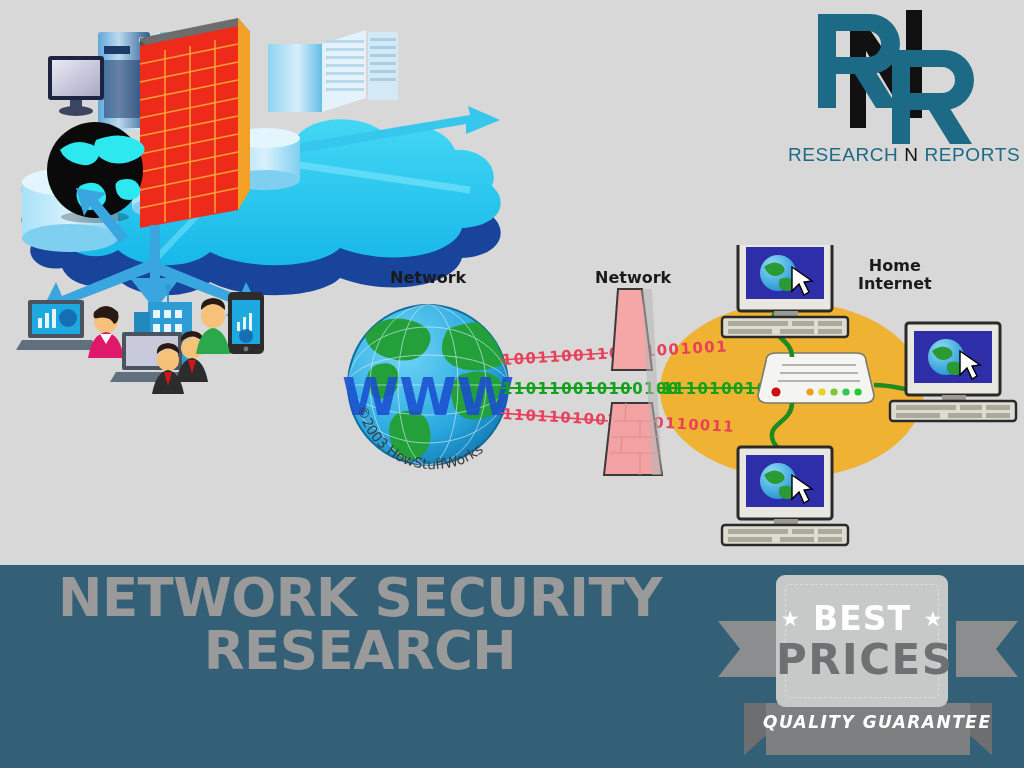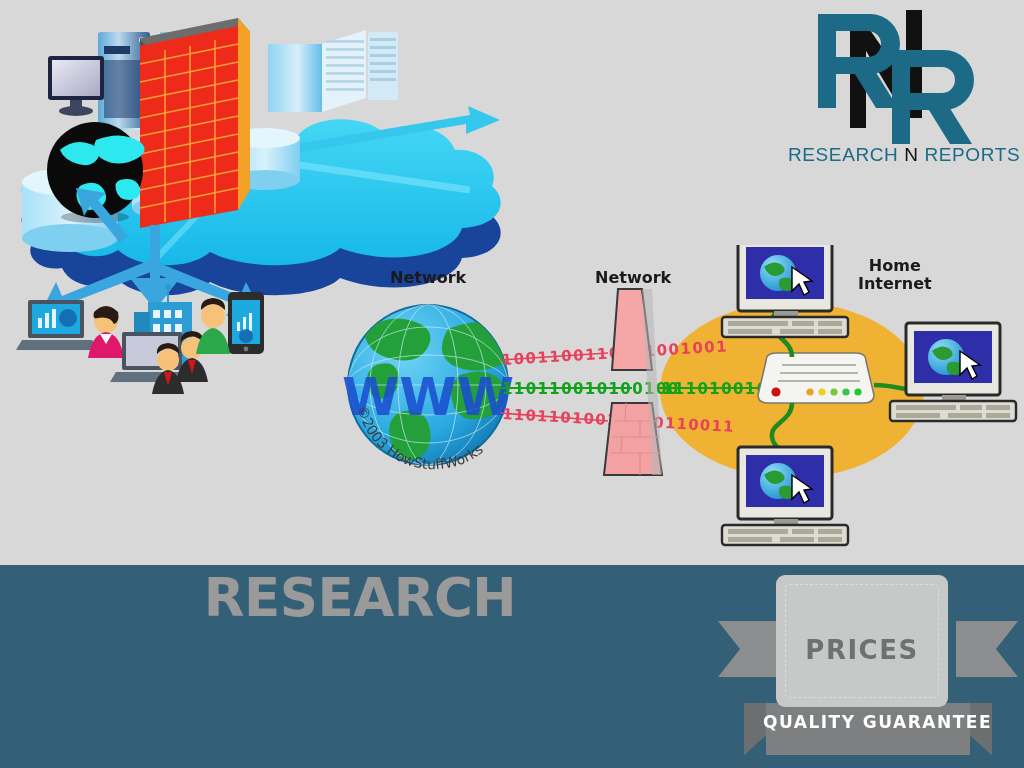--- a/index.html
+++ b/index.html
@@ -142,34 +142,35 @@
   }
   .badge-best .st { font-size: 21px; vertical-align: 4px; }
   .badge-prices {
     position: absolute;
     left: 58px; top: 62px;
     width: 172px;
     text-align: center;
     color: #6f7071;
     font-family: "DejaVu Sans", sans-serif;
     font-weight: bold;
-    font-size: 26px;
+    font-size: 42px;
     letter-spacing: 1.5px;
   }
   .badge-ribbon-text {
     position: absolute;
     left: 45px; top: 139px;
     width: 200px;
     text-align: center;
     color: #ffffff;
     font-family: "DejaVu Sans", sans-serif;
     font-weight: bold;
     font-size: 17px;
     letter-spacing: 1.5px;
     white-space: nowrap;
+    font-style: italic;
   }
 </style>
 </head>
 <body>
 
 <div id="canvas">
 
   <div id="graphic-area">
 
     <div id="cloud-illustration">
@@ -581,35 +582,39 @@
           <path d="M122,44 h34 a30,30 0 0 1 0,60 h-34 v-17 h32 a13,13 0 0 0 0,-26 h-32 Z"></path>
           <polygon points="136,96 158,96 184,138 162,138"></polygon>
         </g>
       </svg>
       <div class="logo-text"><span>RESEARCH </span><span class="n-black">N</span><span> REPORTS</span></div>
     </div>
   </div>
 
   <div id="banner">
     <div id="banner-title">
+      <span class="tl">NETWORK SECURITY</span>
       <span class="tl">RESEARCH</span>
     </div>
 
     <div id="badge">
       <svg width="300" height="200" viewBox="0 0 300 200">
 
         <g>
           <polygon points="0,48 62,48 62,104 0,104 22,76" fill="#8b8d8e"></polygon>
           <polygon points="300,48 238,48 238,104 300,104 278,76" fill="#8b8d8e"></polygon>
         </g>
 
         <g>
           <polygon points="26,130 274,130 274,182 252,162 252,182 48,182 48,162 26,182" fill="#7d7f80"></polygon>
           <polygon points="26,130 48,130 48,162 26,182" fill="#6c6e6f"></polygon>
           <polygon points="274,130 252,130 252,162 274,182" fill="#6c6e6f"></polygon>
         </g>
       </svg>
       <div class="badge-plate"></div>
+      <div class="badge-best"><span class="st">★</span>
+        <span>BEST</span>
+        <span class="st">★</span></div>
       <div class="badge-prices">PRICES</div>
       <div class="badge-ribbon-text">QUALITY GUARANTEE</div>
     </div>
   </div>
 </div>
 
 </body></html>

